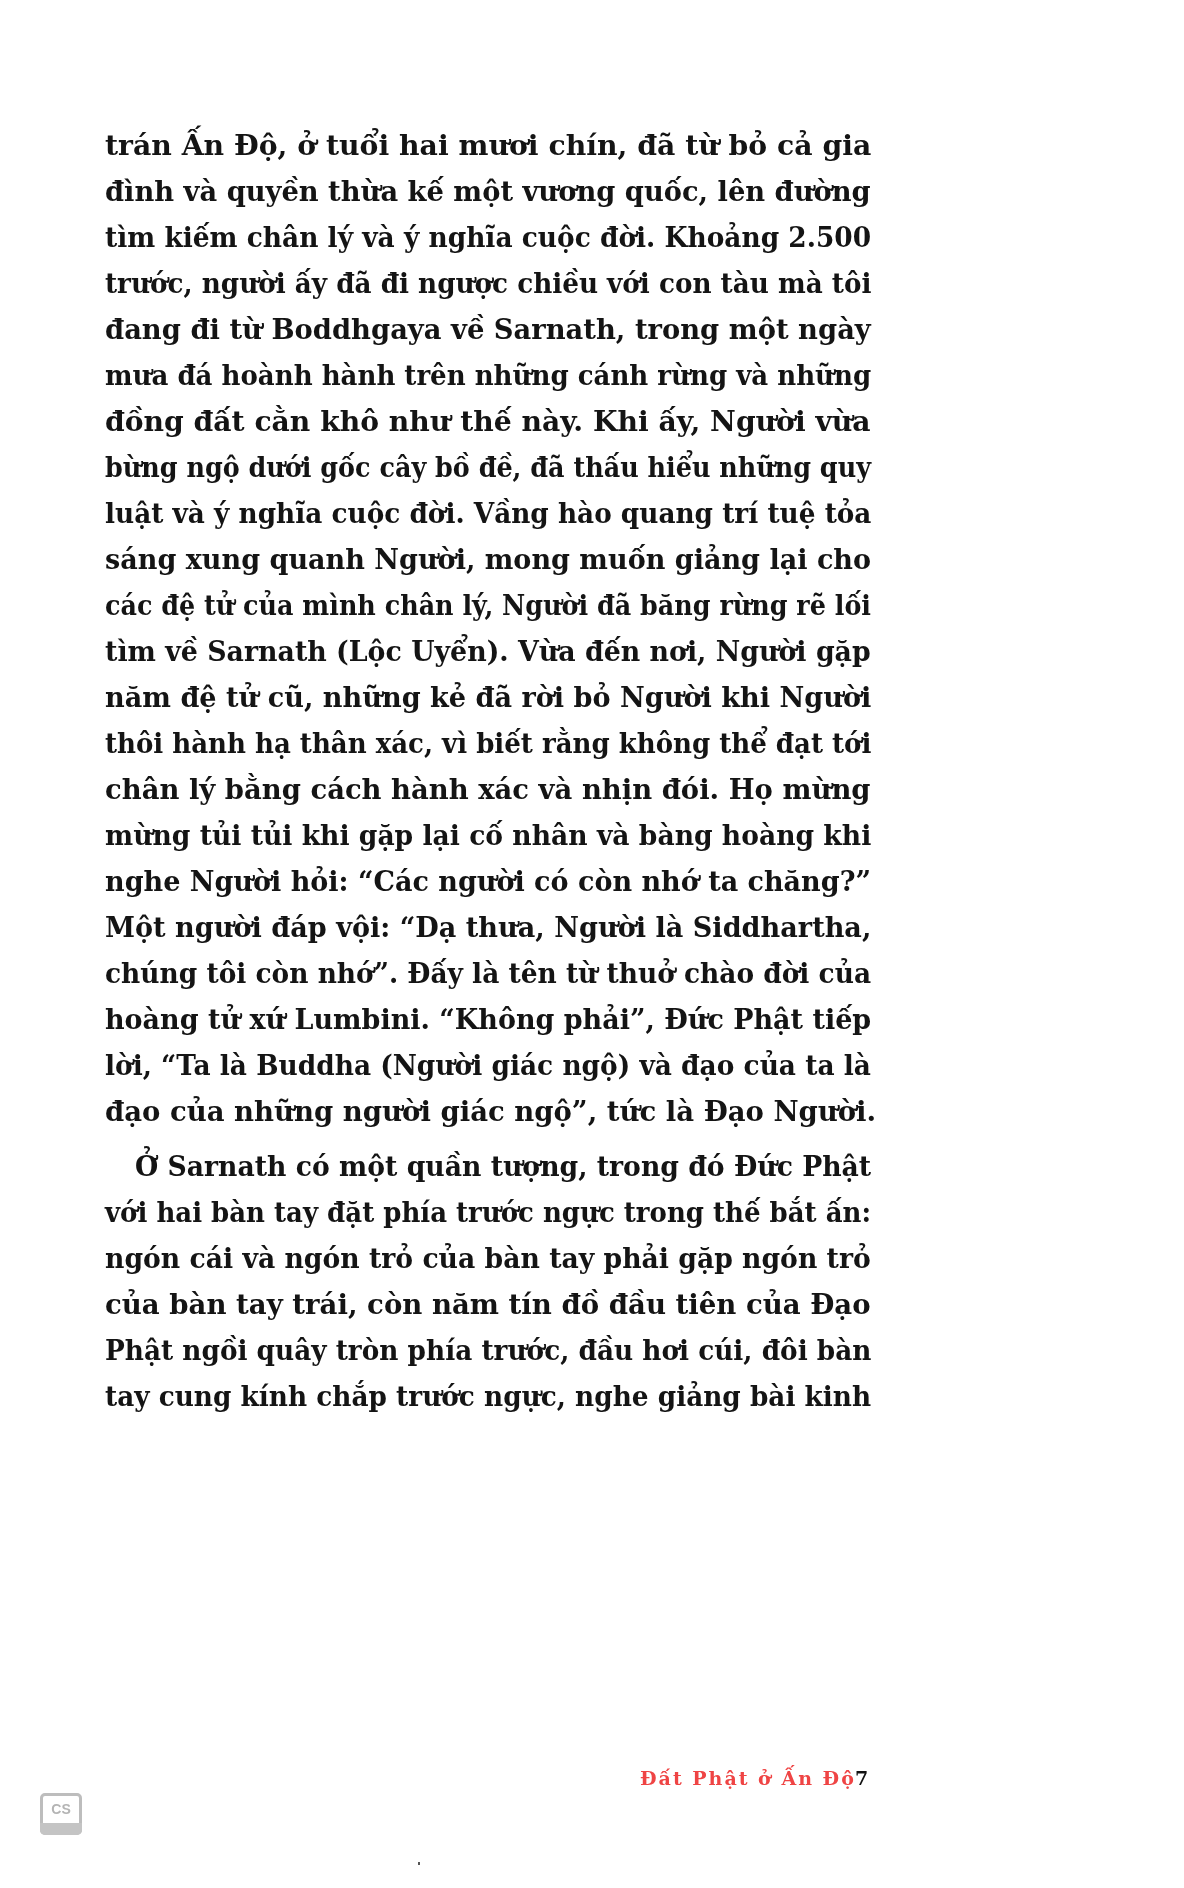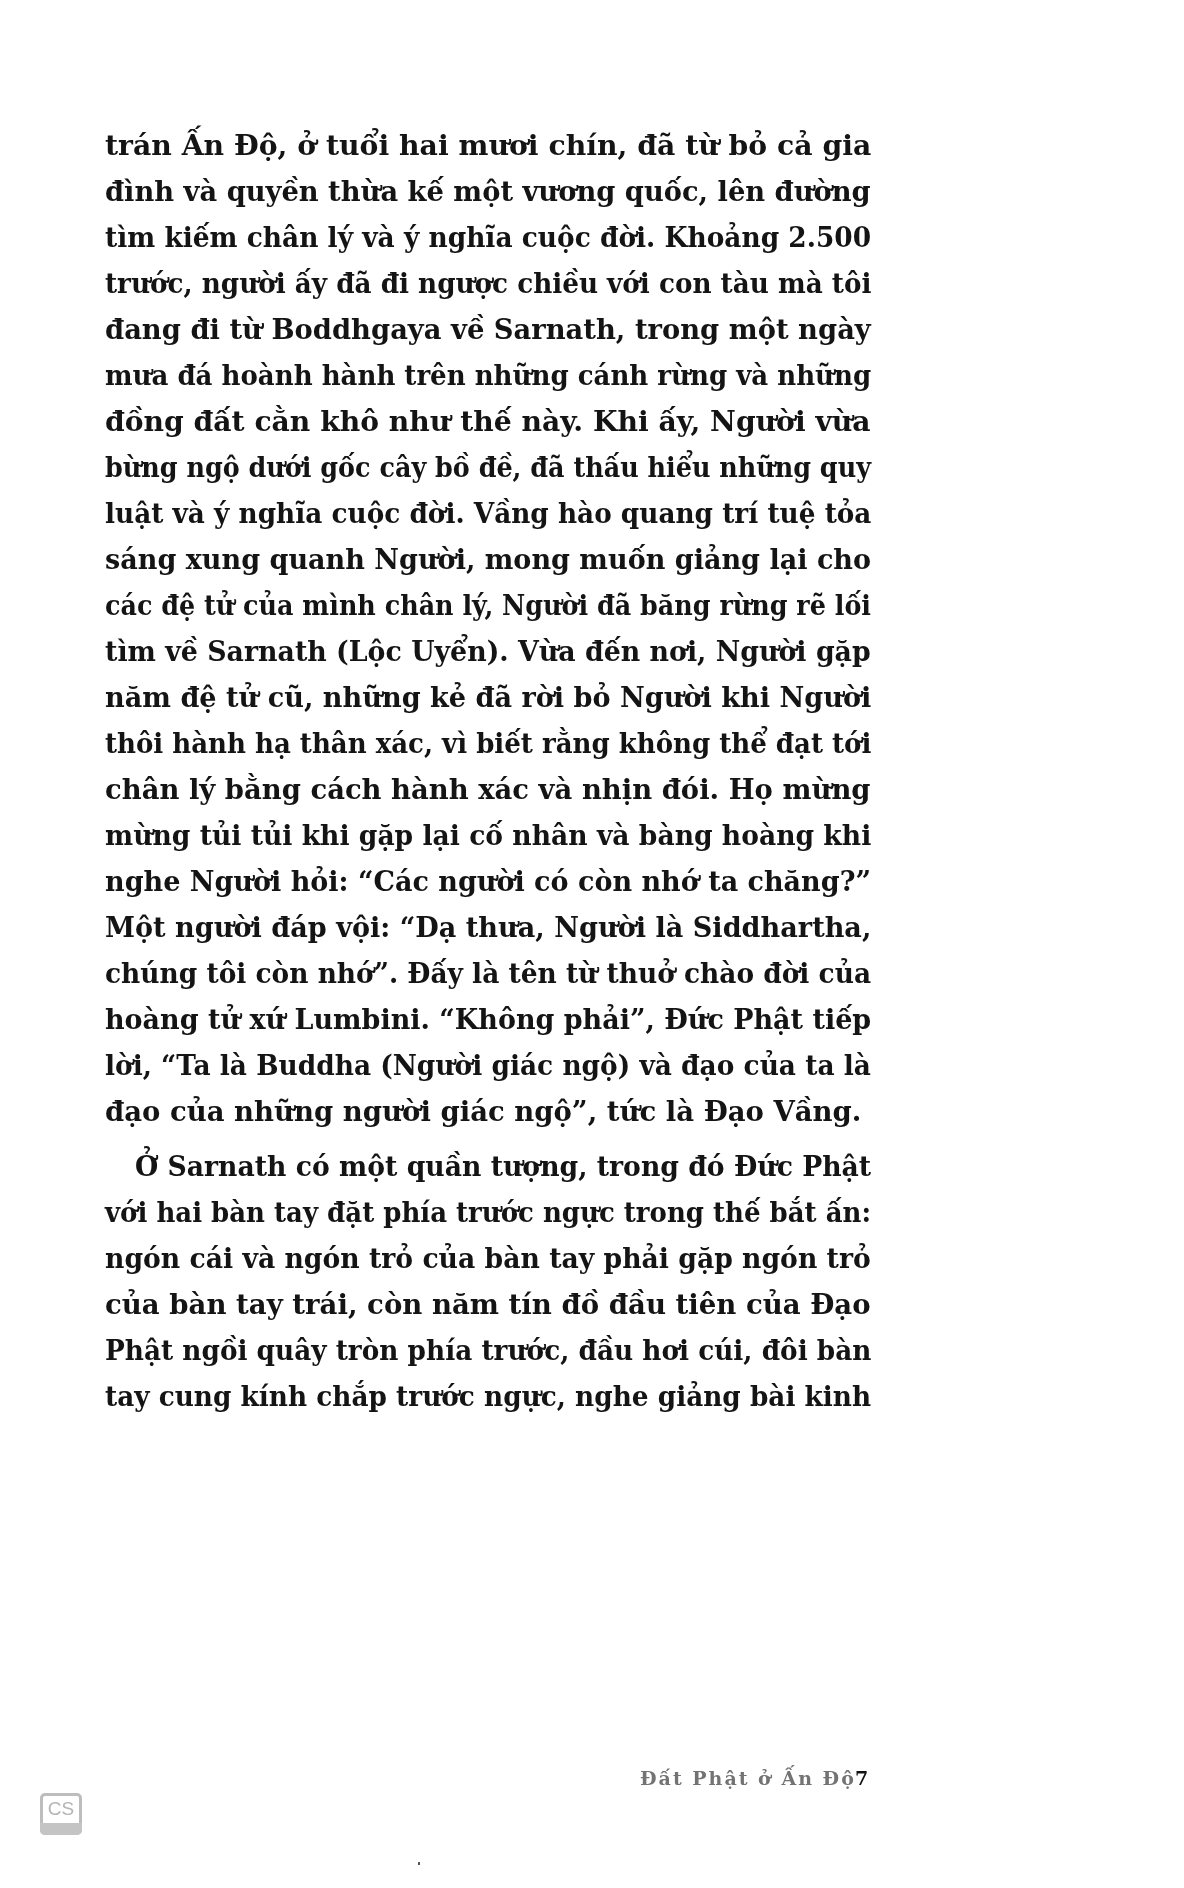--- a/index.html
+++ b/index.html
@@ -37,21 +37,21 @@
     letter-spacing: 0px;
     transform-origin: left center;
   }
   .footer-title {
     position: absolute;
     left: 640px;
     top: 1767px;
     font-size: 19px;
     font-weight: bold;
     letter-spacing: 2px;
-    color: #737373;
+    color: #ef4444;
     white-space: nowrap;
   }
   .page-number {
     position: absolute;
     left: 855px;
     top: 1767px;
     font-size: 19px;
     font-weight: bold;
     color: #111;
   }
@@ -71,22 +71,22 @@
     border-radius: 5px;
     box-sizing: border-box;
     position: relative;
     background: #ffffff;
     display: flex;
     align-items: flex-start;
     justify-content: center;
   }
   .cs-logo-text {
     font-family: "Liberation Sans", "DejaVu Sans", sans-serif;
-    font-weight: normal;
-    font-size: 19px;
+    font-weight: bold;
+    font-size: 14px;
     color: #b4b4b4;
     margin-top: 3px;
     line-height: 20px;
   }
   .cs-logo-bar {
     position: absolute;
     left: -3px; right: -3px; bottom: -3px;
     height: 12px;
     background: #c4c4c4;
     border-radius: 0 0 5px 5px;
@@ -127,21 +127,21 @@
     <div class="line" style="top: 628px; transform: scaleX(0.9746);">tìm về Sarnath (Lộc Uyển). Vừa đến nơi, Người gặp</div>
     <div class="line" style="top: 674px; transform: scaleX(0.9858);">năm đệ tử cũ, những kẻ đã rời bỏ Người khi Người</div>
     <div class="line" style="top: 720px; transform: scaleX(0.9468);">thôi hành hạ thân xác, vì biết rằng không thể đạt tới</div>
     <div class="line" style="top: 766px; transform: scaleX(0.9974);">chân lý bằng cách hành xác và nhịn đói. Họ mừng</div>
     <div class="line" style="top: 812px; transform: scaleX(0.9672);">mừng tủi tủi khi gặp lại cố nhân và bàng hoàng khi</div>
     <div class="line" style="top: 858px; transform: scaleX(0.9821);">nghe Người hỏi: “Các người có còn nhớ ta chăng?”</div>
     <div class="line" style="top: 904px; transform: scaleX(0.9858);">Một người đáp vội: “Dạ thưa, Người là Siddhartha,</div>
     <div class="line" style="top: 950px; transform: scaleX(0.9611);">chúng tôi còn nhớ”. Đấy là tên từ thuở chào đời của</div>
     <div class="line" style="top: 996px; transform: scaleX(0.9808);">hoàng tử xứ Lumbini. “Không phải”, Đức Phật tiếp</div>
     <div class="line" style="top: 1042px; transform: scaleX(0.9611);">lời, “Ta là Buddha (Người giác ngộ) và đạo của ta là</div>
-    <div class="line" style="top: 1088px; transform: scaleX(1);">đạo của những người giác ngộ”, tức là Đạo Vầng.</div>
+    <div class="line" style="top: 1088px; transform: scaleX(1);">đạo của những người giác ngộ”, tức là Đạo Người.</div>
 
     <div class="line" style="top: 1143px; left: 30px; transform: scaleX(0.9697);">Ở Sarnath có một quần tượng, trong đó Đức Phật</div>
     <div class="line" style="top: 1189px; transform: scaleX(0.9457);">với hai bàn tay đặt phía trước ngực trong thế bắt ấn:</div>
     <div class="line" style="top: 1235px; transform: scaleX(0.9696);">ngón cái và ngón trỏ của bàn tay phải gặp ngón trỏ</div>
     <div class="line" style="top: 1281px; transform: scaleX(1.0026);">của bàn tay trái, còn năm tín đồ đầu tiên của Đạo</div>
     <div class="line" style="top: 1327px; transform: scaleX(0.9575);">Phật ngồi quây tròn phía trước, đầu hơi cúi, đôi bàn</div>
     <div class="line" style="top: 1373px; transform: scaleX(0.9575);">tay cung kính chắp trước ngực, nghe giảng bài kinh</div>
   </div>
 
   <div class="footer-title">Đất Phật ở Ấn Độ</div>

